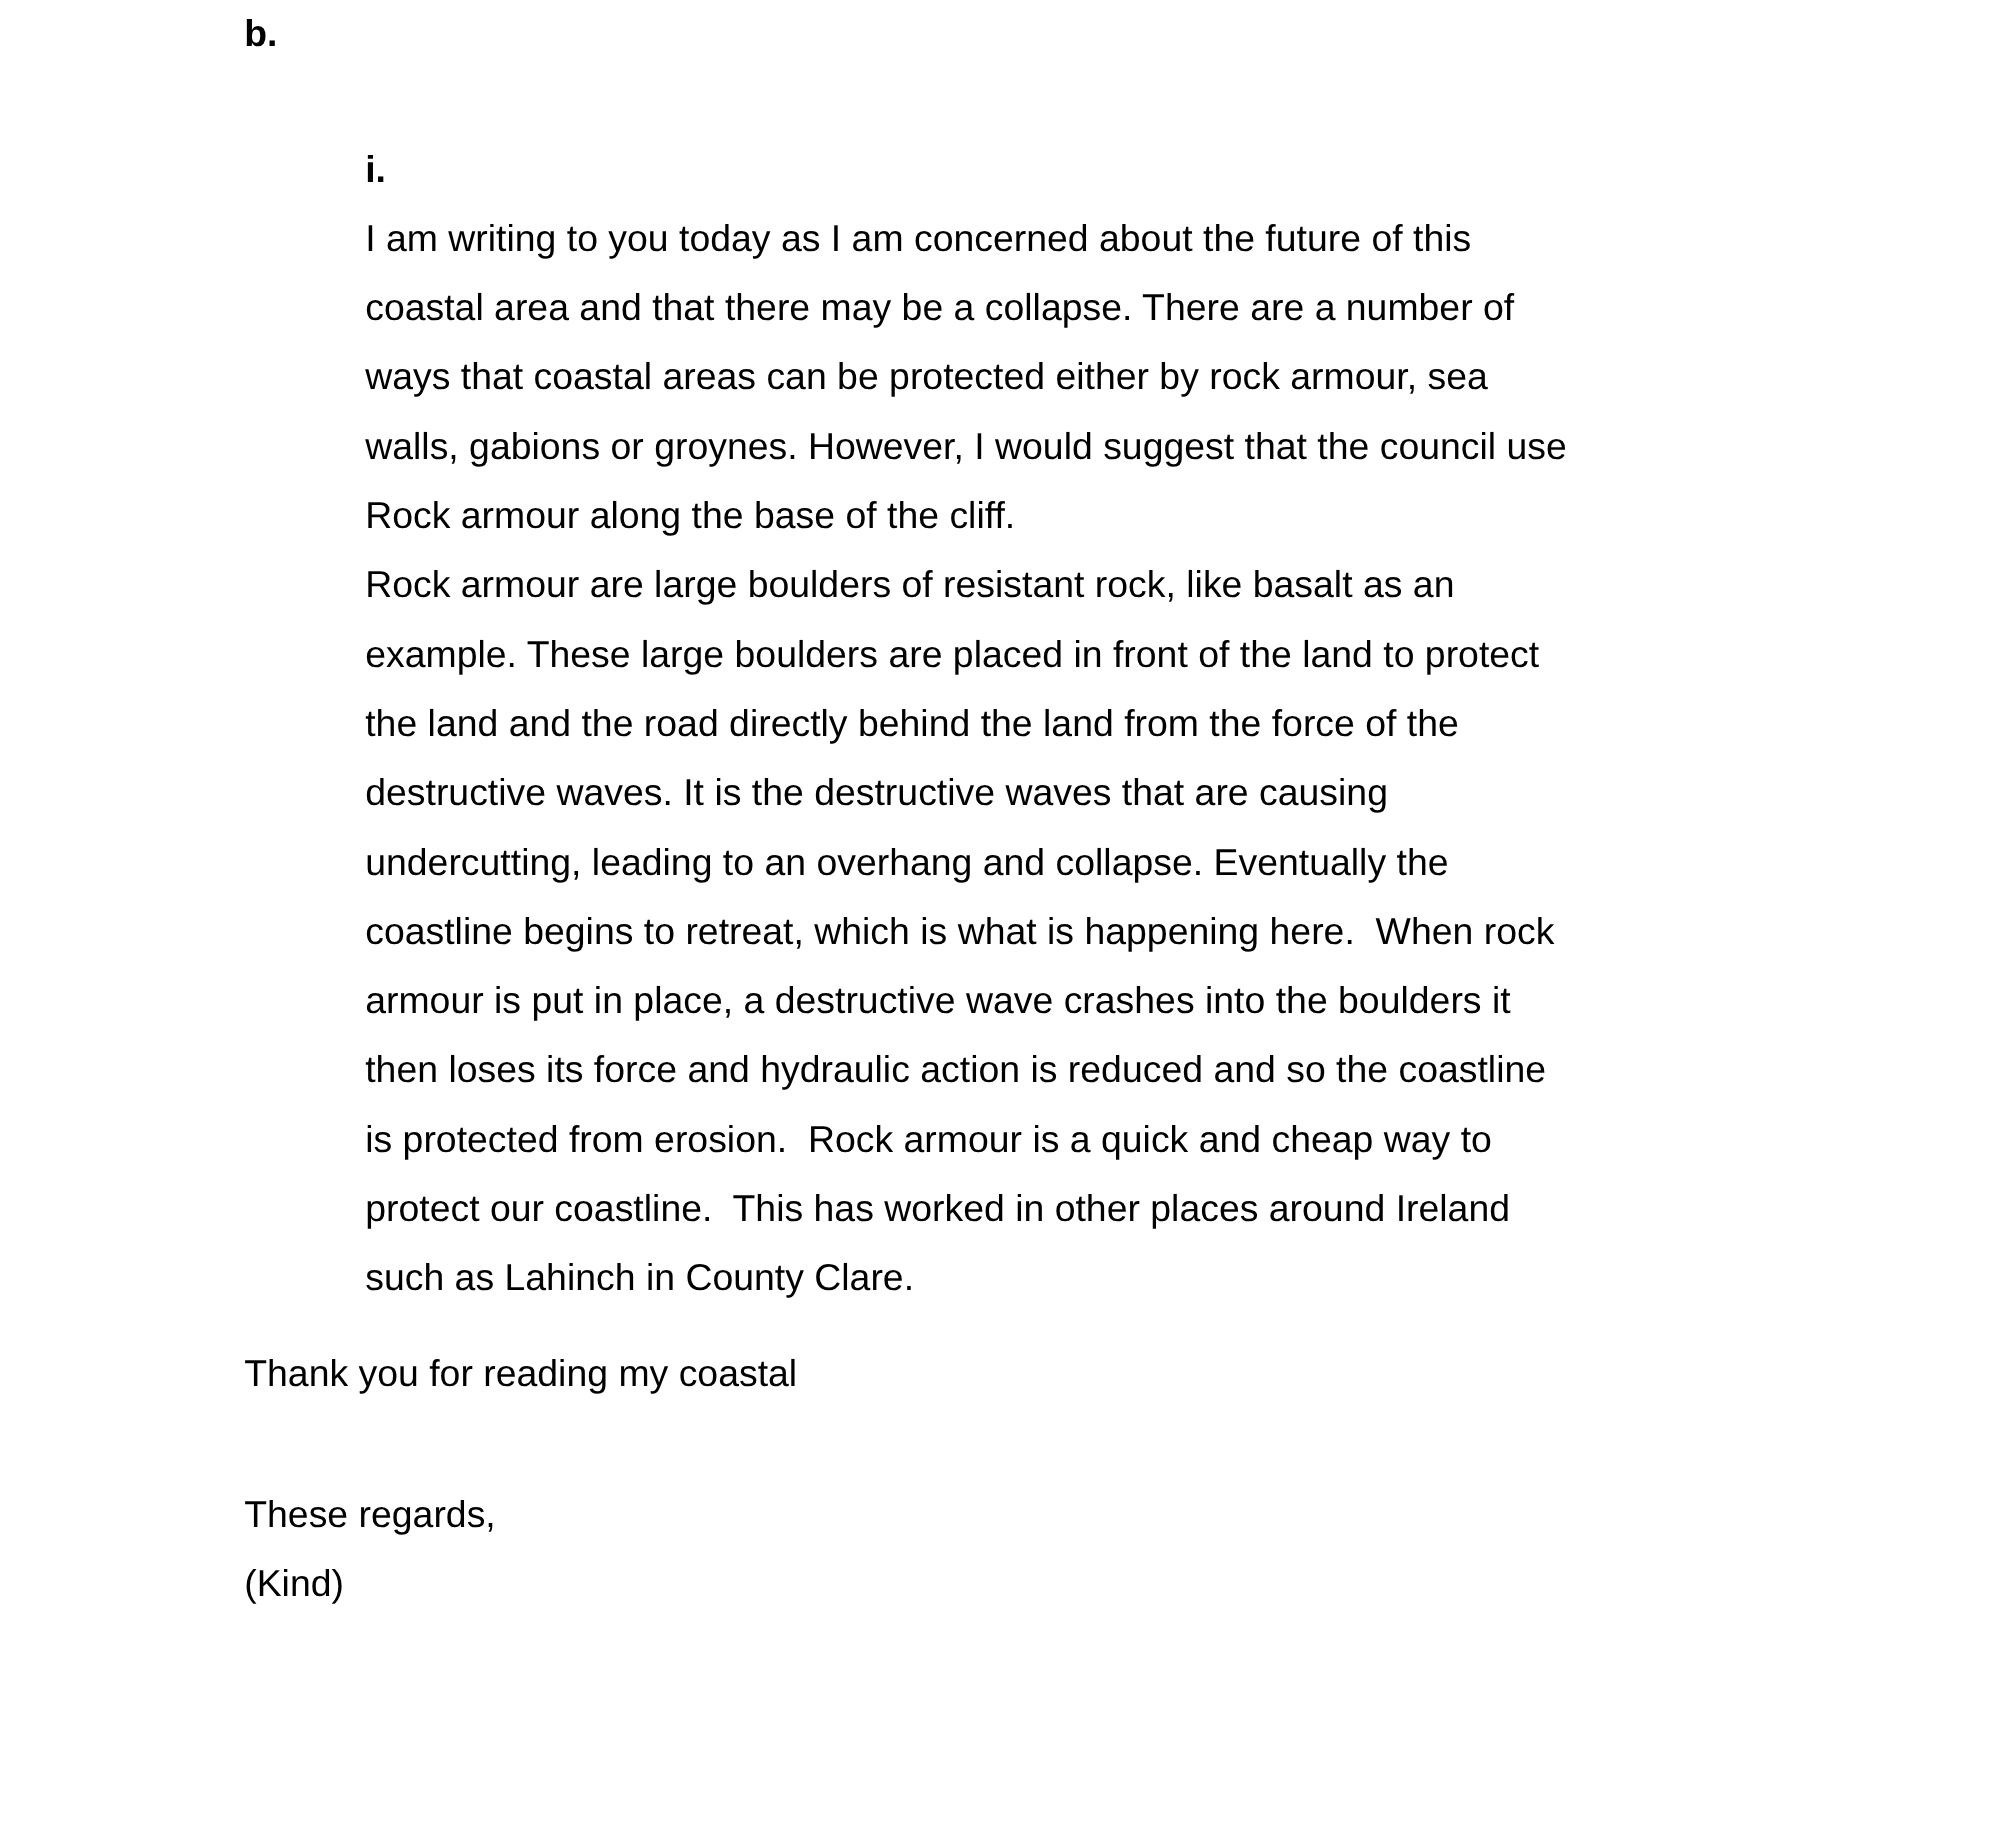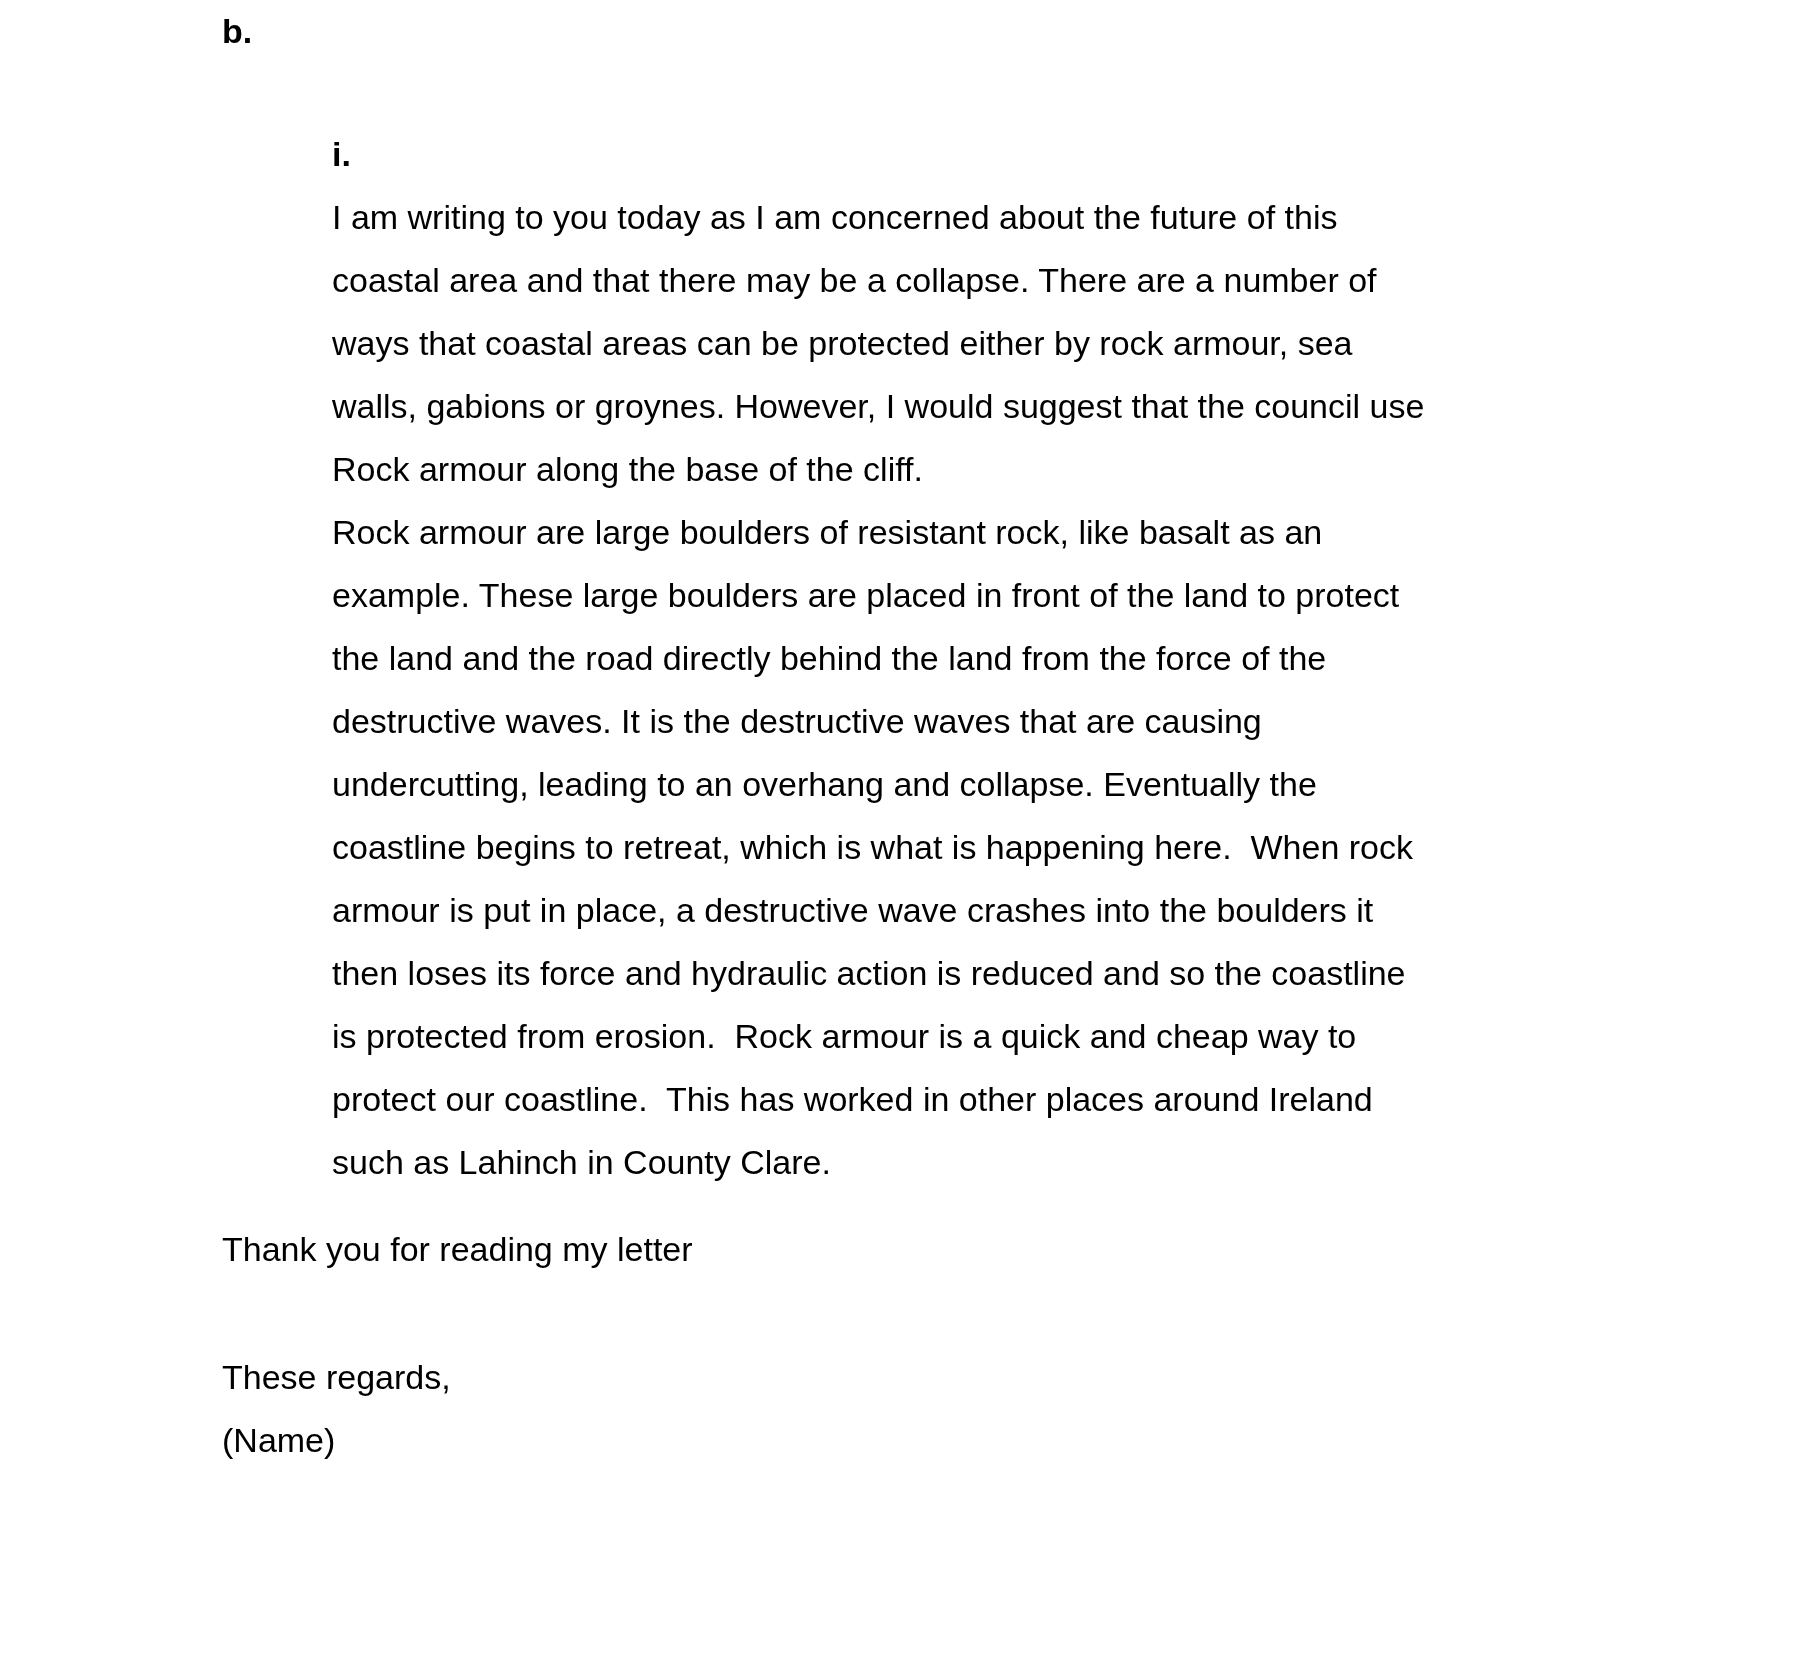--- a/index.html
+++ b/index.html
@@ -62,19 +62,19 @@
 the land and the road directly behind the land from the force of the
 destructive waves. It is the destructive waves that are causing
 undercutting, leading to an overhang and collapse. Eventually the
 coastline begins to retreat, which is what is happening here.  When rock
 armour is put in place, a destructive wave crashes into the boulders it
 then loses its force and hydraulic action is reduced and so the coastline
 is protected from erosion.  Rock armour is a quick and cheap way to
 protect our coastline.  This has worked in other places around Ireland
 such as Lahinch in County Clare.</div>
 
-  <div class="outer closing-line">Thank you for reading my letter</div>
+  <div class="outer closing-line">Thank you for reading my coastal</div>
 
   <div class="outer sign-off">These regards,</div>
 
-  <div class="outer signature">(Name)</div>
+  <div class="outer signature">(Kind)</div>
 
 </div>
 
 </body></html>

